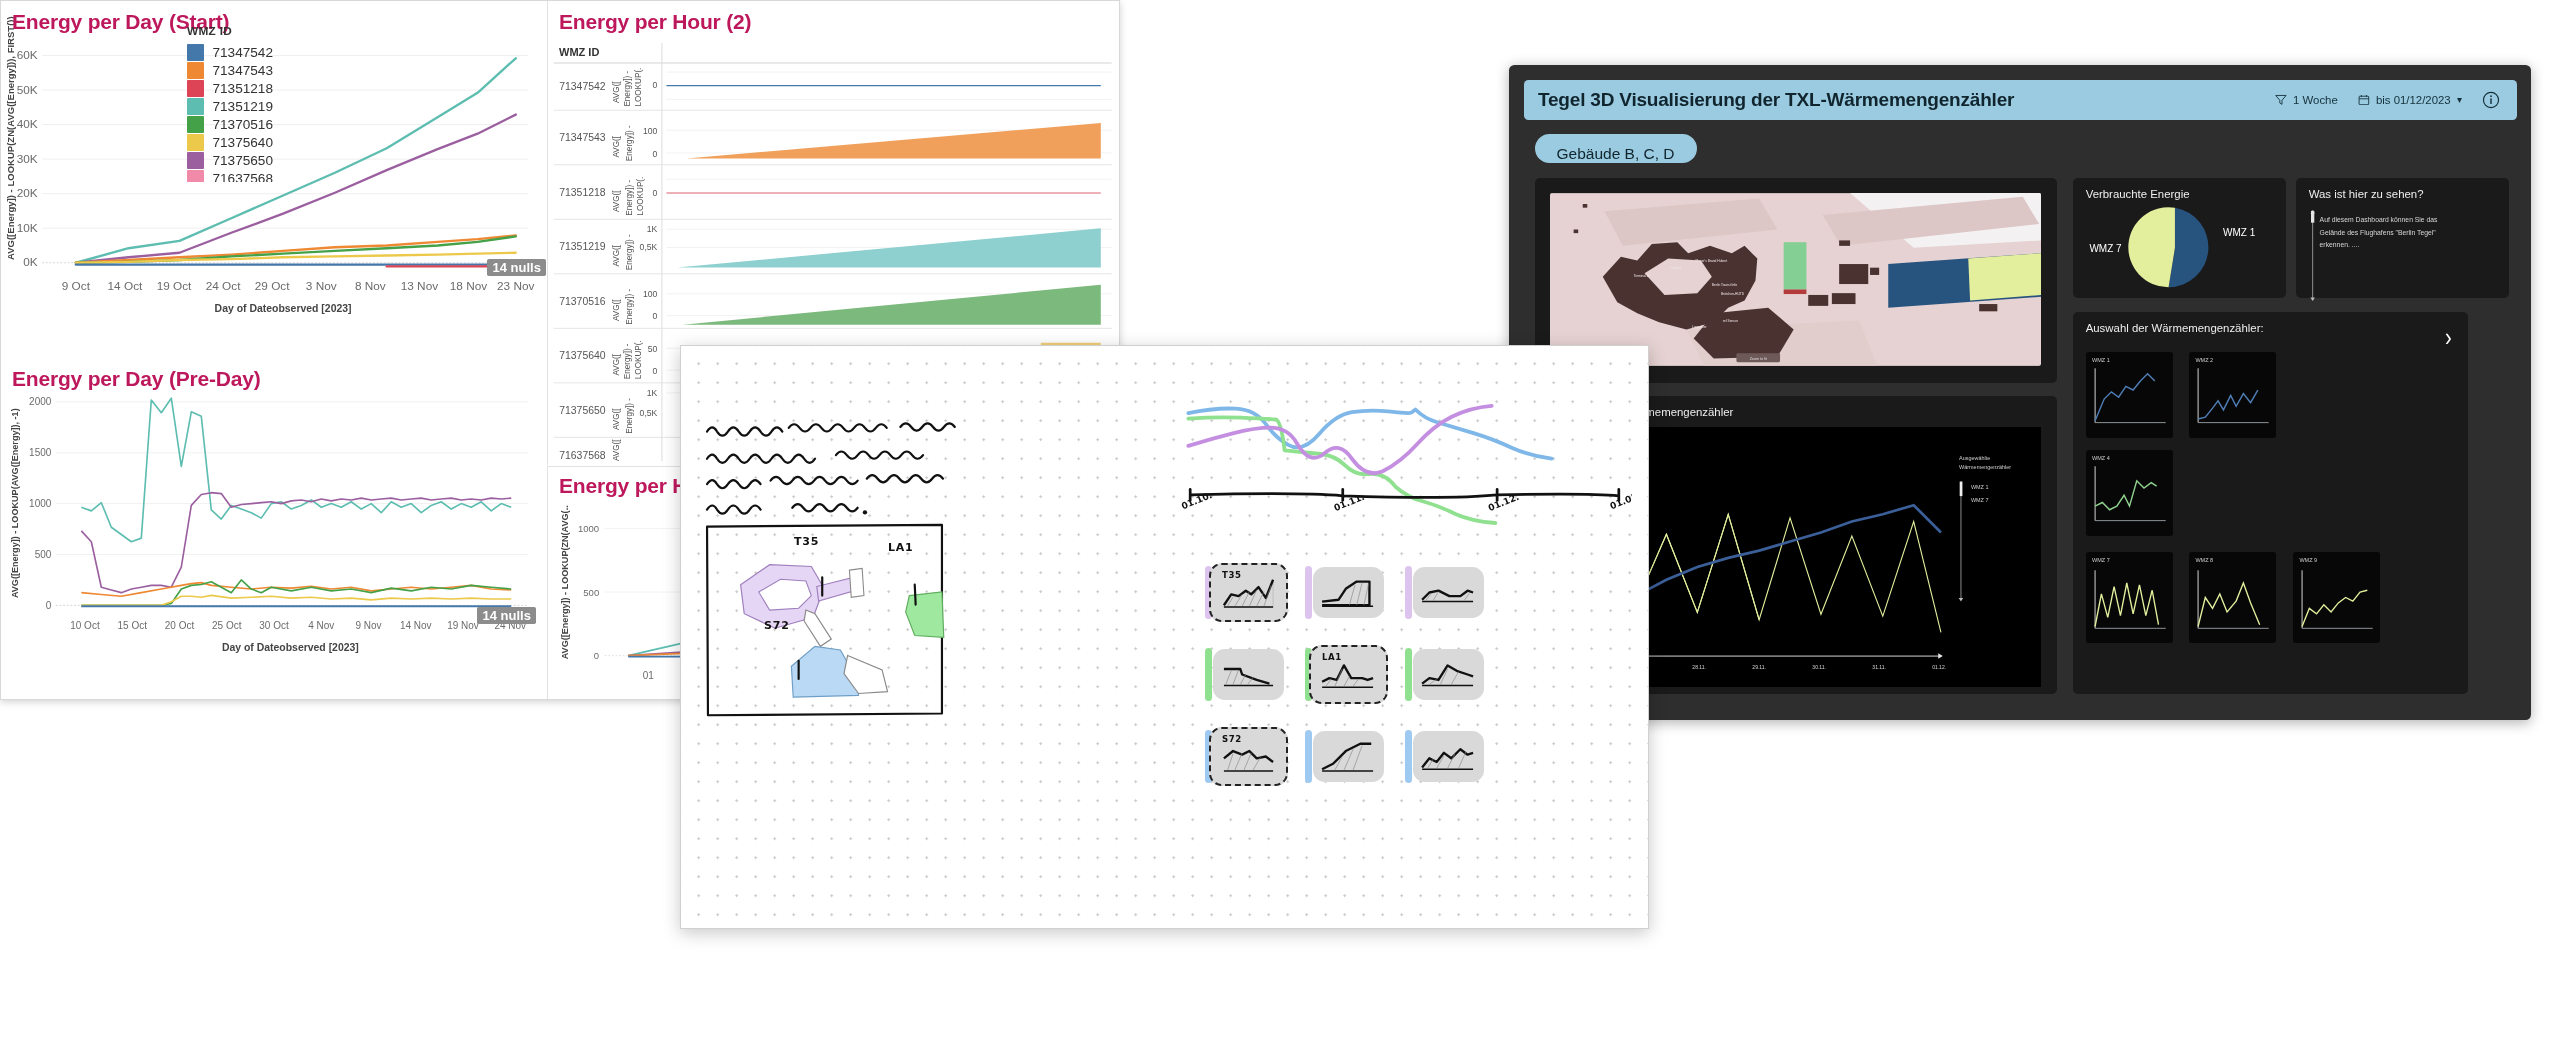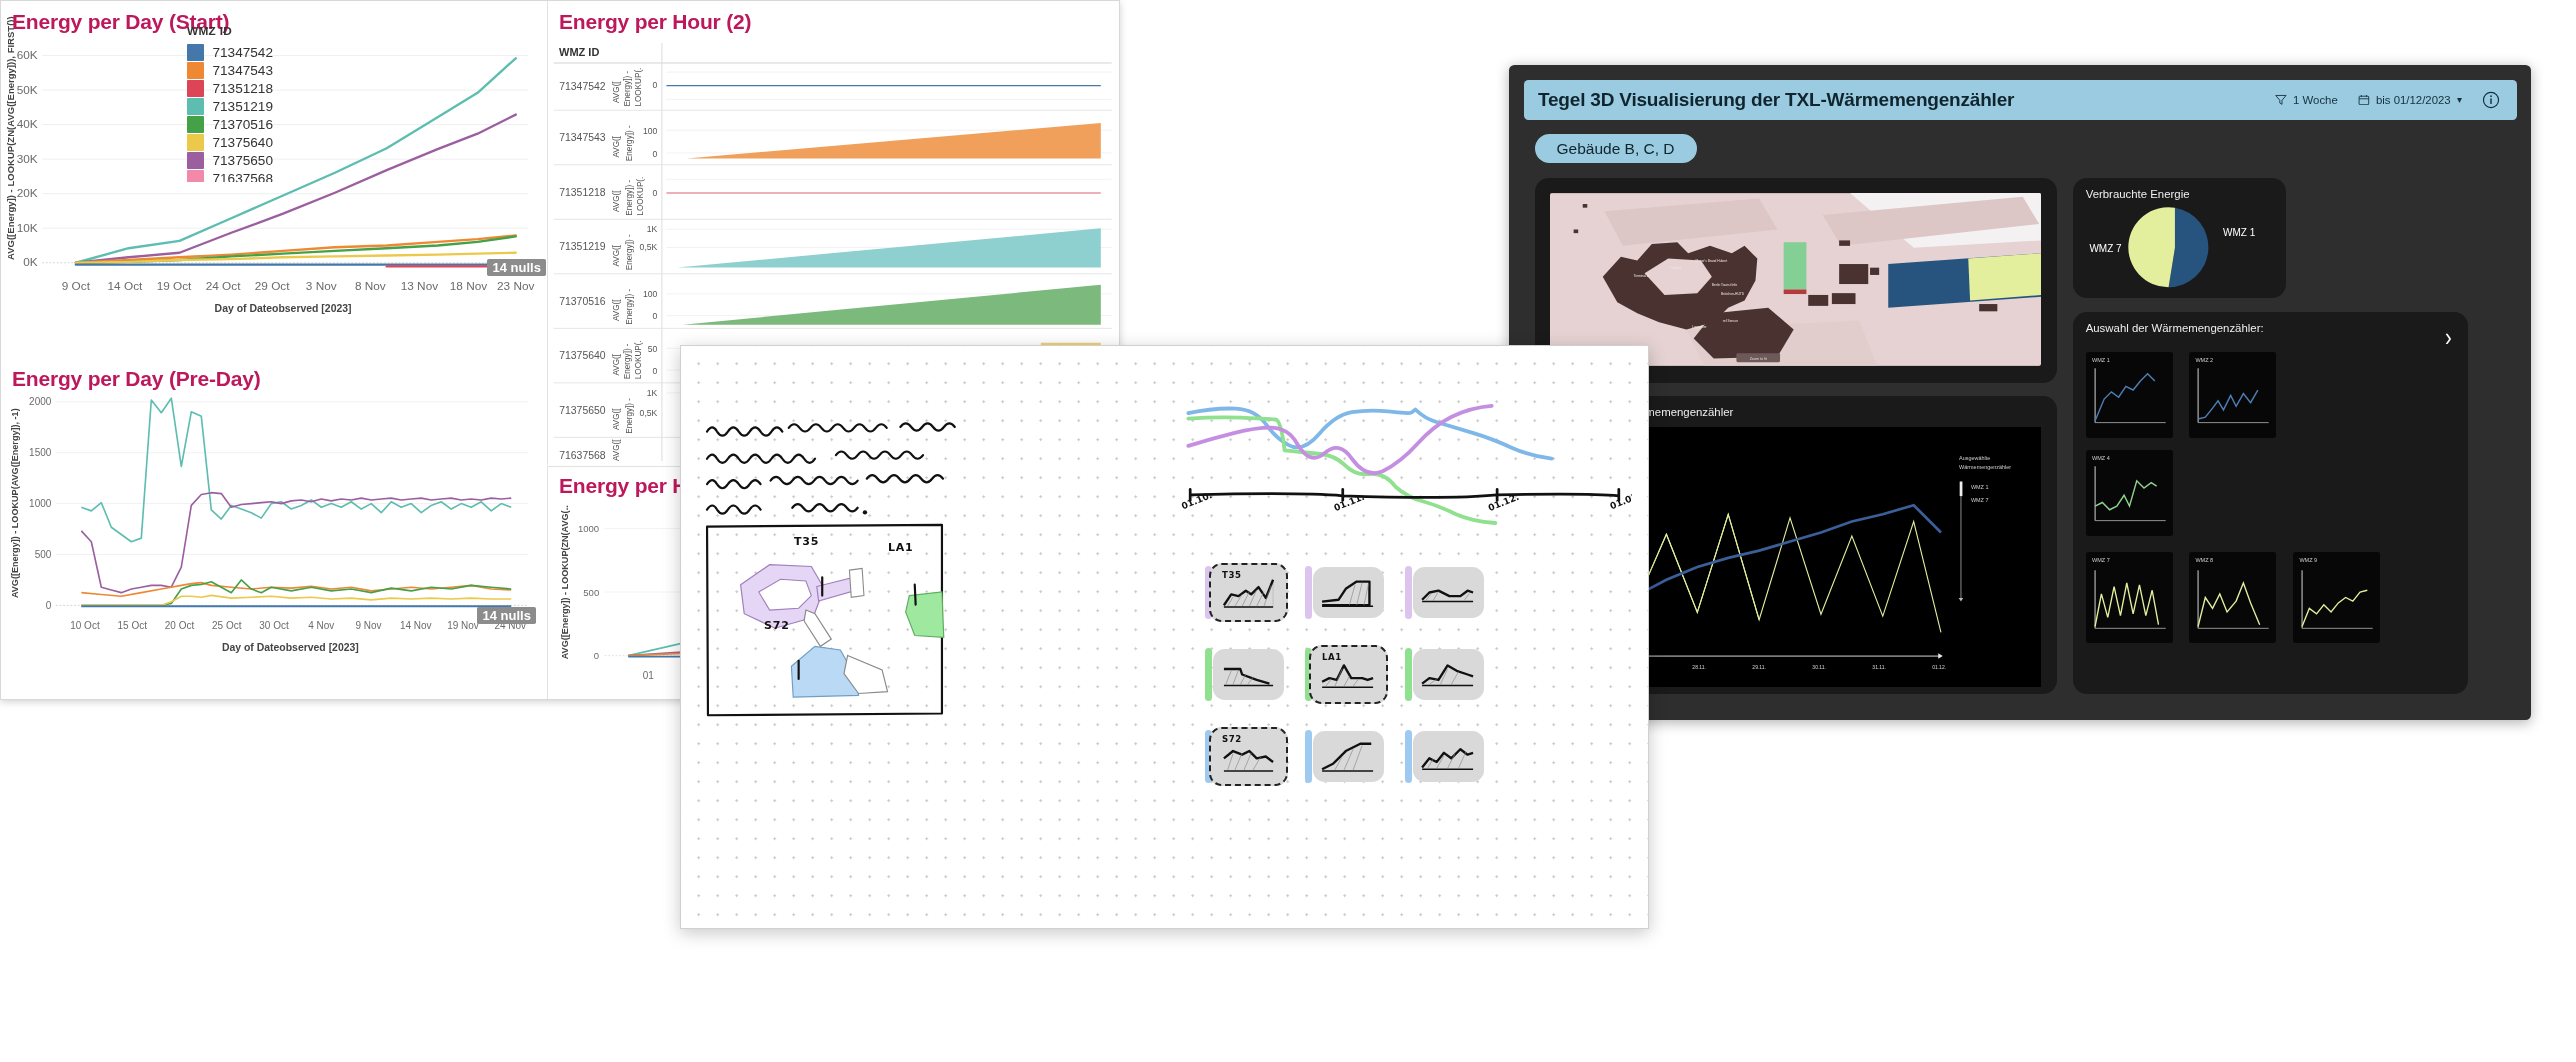--- a/index.html
+++ b/index.html
@@ -35,23 +35,23 @@
   #dash{position:absolute;left:1509px;top:65px;width:1022px;height:655px;
       background:#2e2e2e;border-radius:5.5px;box-shadow:0 2.7px 12.7px rgba(0,0,0,.3);
       overflow:hidden;}
   #dash-header{position:absolute;left:14.5px;top:14.5px;width:993px;height:40px;
       background:#9bcbe0;border-radius:4.5px;display:flex;align-items:center;}
   #dash-title{font-size:19px;font-weight:700;color:#10252e;margin-left:14.5px;
       letter-spacing:-0.2px;flex:1;}
   .hdr-ctl{display:flex;align-items:flex-start;gap:6.4px;color:#14303c;font-size:11.4px;
       margin-right:20px;white-space:nowrap;}
   #bldg-chip{position:absolute;left:25.5px;top:69px;height:29px;padding:0 22px;
-      background:#9bcbe0;border-radius:14.5px;display:flex;align-items:center;
+      background:#9bcbe0;border-radius:14.5px;display:flex;align-items:flex-end;
       color:#10252e;font-size:15.5px;}
-  .card{position:absolute;background:#1a1a1a;border-radius:14px;}
+  .card{position:absolute;background:#1a1a1a;border-radius:5px;}
   .card-title{color:#efefef;font-size:11.4px;position:absolute;left:12.7px;top:10px;}
   .thumb{position:absolute;background:#070707;border-radius:2.7px;}
   .thumb-lab{position:absolute;left:6.4px;top:4.5px;color:#cfcfcf;font-size:5.5px;}
   .wmz-pie-lab{position:absolute;color:#fff;font-size:10px;}
   #blurb{position:absolute;left:23.6px;top:36px;width:136px;color:#d7d7d7;
       font-size:6.8px;line-height:1.85;}
   #chev{position:absolute;right:16.4px;top:14.5px;color:#fff;font-size:20px;
       line-height:1;transform:scaleY(1.25);}
 
   
@@ -438,20 +438,30 @@
     <svg width="213" height="91" style="position:absolute;left:0;top:27px;" viewBox="0 0 234 100">
       <g transform="translate(112,47)">
         <path d="M0,-44 A44,44 0 0,1 -7,43.4 L0,0 Z" fill="#27537f"></path>
         <path d="M-7,43.4 A44,44 0 1,1 0,-44 L0,0 Z" fill="#e3ef9c"></path>
       </g>
     </svg>
     <div class="wmz-pie-lab" style="left:150px;top:49px;">WMZ 1</div>
     <div class="wmz-pie-lab" style="left:16.4px;top:65px;">WMZ 7</div>
   </div>
 
+  <div class="card" style="left:787px;top:113px;width:213px;height:120px;">
+    <div class="card-title">Was ist hier zu sehen?</div>
+    <svg width="7.3" height="93" style="position:absolute;left:12.7px;top:31px;" viewBox="0 0 8 102">
+      <line x1="4" y1="2" x2="4" y2="100" stroke="#9a9a9a" stroke-width="1"></line>
+      <path d="M4,1 L1.5,5 L6.5,5 Z" fill="#bbb"></path>
+        <path d="M4,101 L1.5,97 L6.5,97 Z" fill="#bbb"></path>
+      <rect x="2.2" y="2" width="3.6" height="13" fill="#e6e6e6"></rect>
+    </svg>
+    <div id="blurb">Auf diesem Dashboard können Sie das Gelände des Flughafens "Berlin Tegel" erkennen. ....</div>
+  </div>
 
   <div class="card" style="left:25.5px;top:331px;width:522px;height:298px;">
     <div class="card-title">...ler einzelnen Wärmemengenzähler</div>
     <svg width="491" height="260" style="position:absolute;left:15.5px;top:31px;" viewBox="0 0 540 286">
       <rect width="540" height="286" fill="#000"></rect>
       <line x1="26" y1="252" x2="430" y2="252" stroke="#eaeaea" stroke-width="1"></line>
       <path d="M432,252 l-5,-3 v6 z" fill="#eaeaea"></path>
       <polyline points="26,222 60,150 94,196 128,118 162,204 196,96 230,212" fill="none" stroke="#e3ef9c" stroke-width="1.2"></polyline>
       <polyline points="26,222 60,150 94,196 128,118 162,204 196,96 230,212 264,100 298,206 332,120 366,208 400,104 430,226" fill="none" stroke="#e3ef9c" stroke-width="1.2"></polyline>
       <polyline points="26,218 60,176 94,186 128,168 162,154 196,144 230,136 264,126 298,116 332,104 366,96 400,86 430,116" fill="none" stroke="#3b5f99" stroke-width="3"></polyline>

